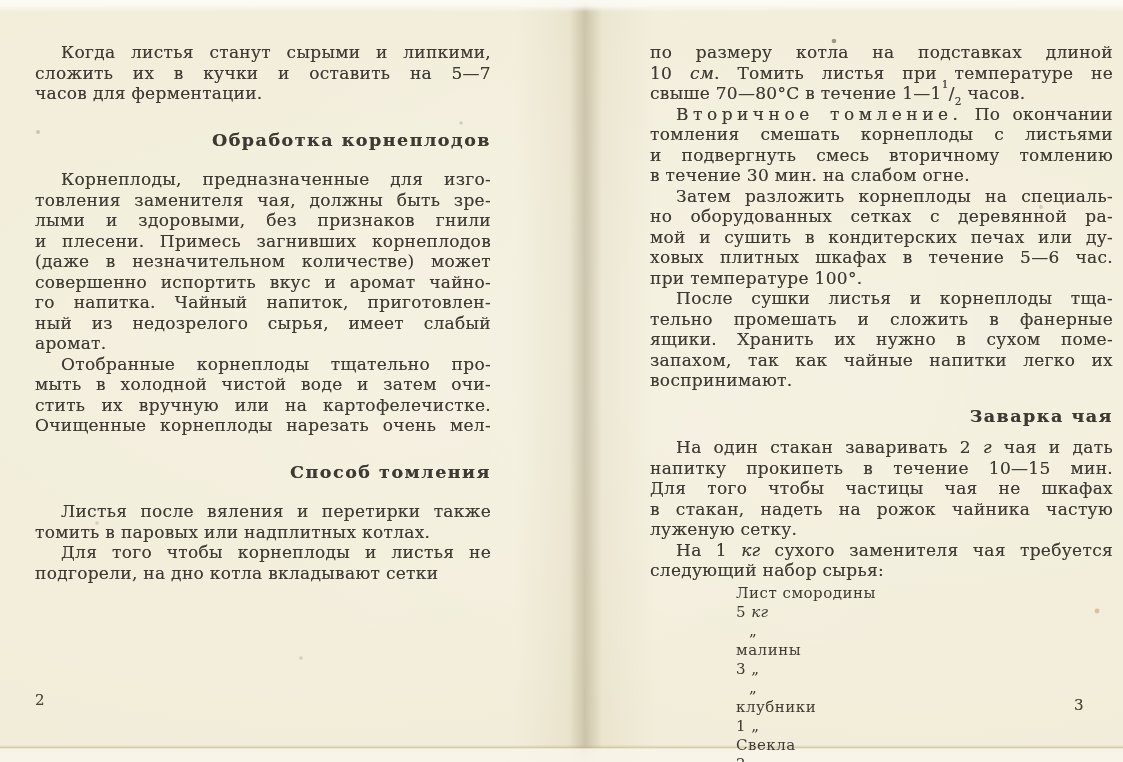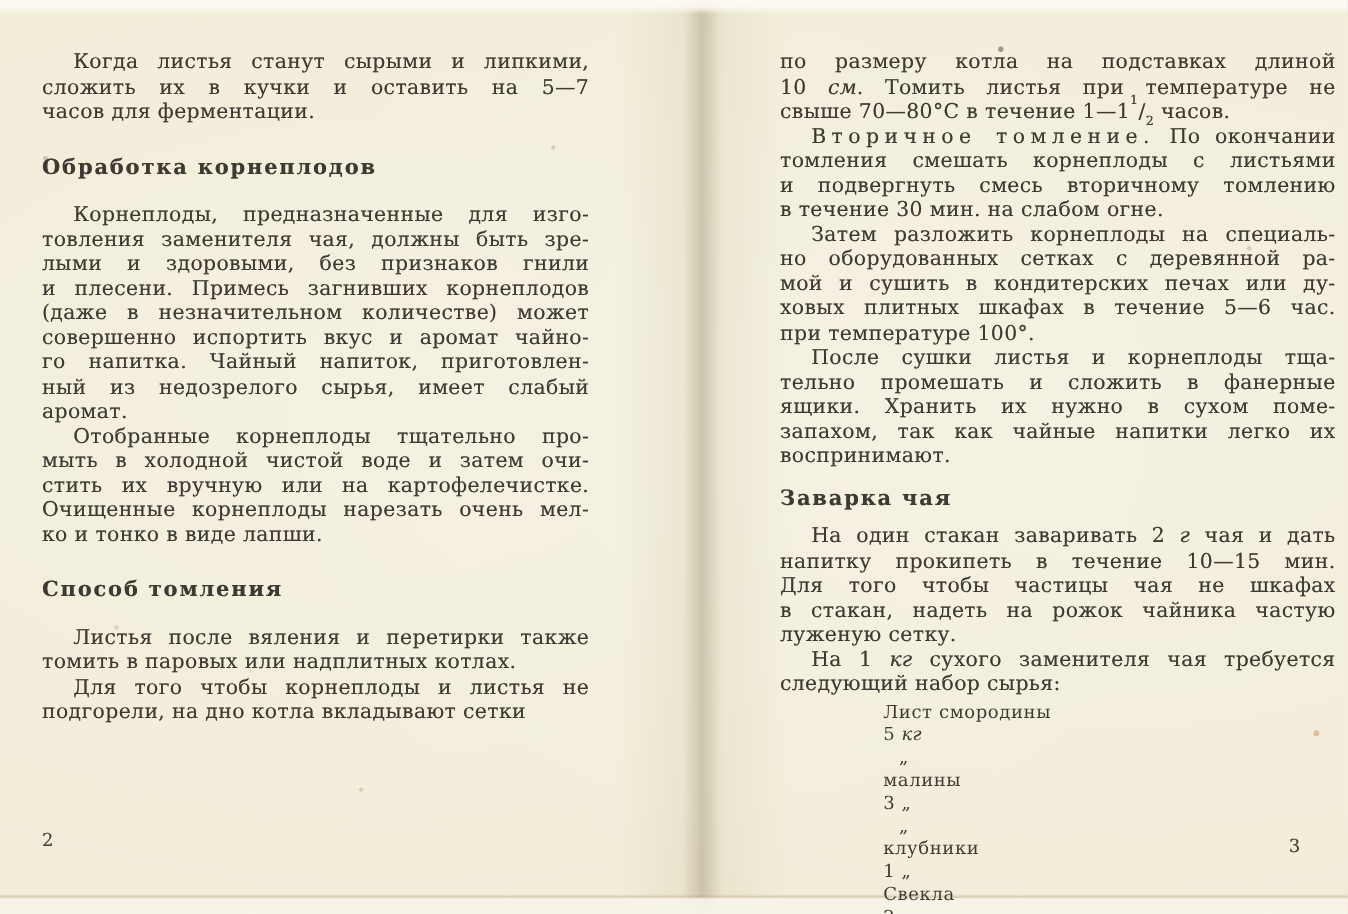--- a/index.html
+++ b/index.html
@@ -53,21 +53,21 @@
     text-align-last: justify;
     -moz-text-align-last: justify;
     text-shadow: 0 0 0.5px rgba(62,58,51,0.55);
   }
   .line.last { text-align-last: left; -moz-text-align-last: left; }
   .line.first { text-indent: 26px; }
 
   .heading {
     font-size: 17.5px;
     font-weight: bold;
-    text-align: left;
+    text-align: right;
     letter-spacing: 1.5px;
     line-height: 20.5px;
     margin: 26px 0 19px 0;
     text-shadow: 0 0 0.5px rgba(62,58,51,0.6);
   }
   .page-right .heading { margin: 15px 0 11px 0; }
 
   .sp { letter-spacing: 4.5px; }
   i { font-style: italic; letter-spacing: 0.2px; }
   sup { font-size: 62%; position: relative; top: -0.45em; line-height: 0; }
@@ -136,21 +136,20 @@
         <div class="line">совершенно испортить вкус и аромат чайно-</div>
         <div class="line">го напитка. Чайный напиток, приготовлен-</div>
         <div class="line">ный из недозрелого сырья, имеет слабый</div>
         <div class="line last">аромат.</div>
       </div>
       <div class="para">
         <div class="line first">Отобранные корнеплоды тщательно про-</div>
         <div class="line">мыть в холодной чистой воде и затем очи-</div>
         <div class="line">стить их вручную или на картофелечистке.</div>
         <div class="line">Очищенные корнеплоды нарезать очень мел-</div>
-        <div class="line last">ко и тонко в виде лапши.</div>
       </div>
       <div class="heading">Способ томления</div>
       <div class="para">
         <div class="line first">Листья после вяления и перетирки также</div>
         <div class="line last">томить в паровых или надплитных котлах.</div>
       </div>
       <div class="para">
         <div class="line first">Для того чтобы корнеплоды и листья не</div>
         <div class="line last">подгорели, на дно котла вкладывают сетки</div>
       </div>

